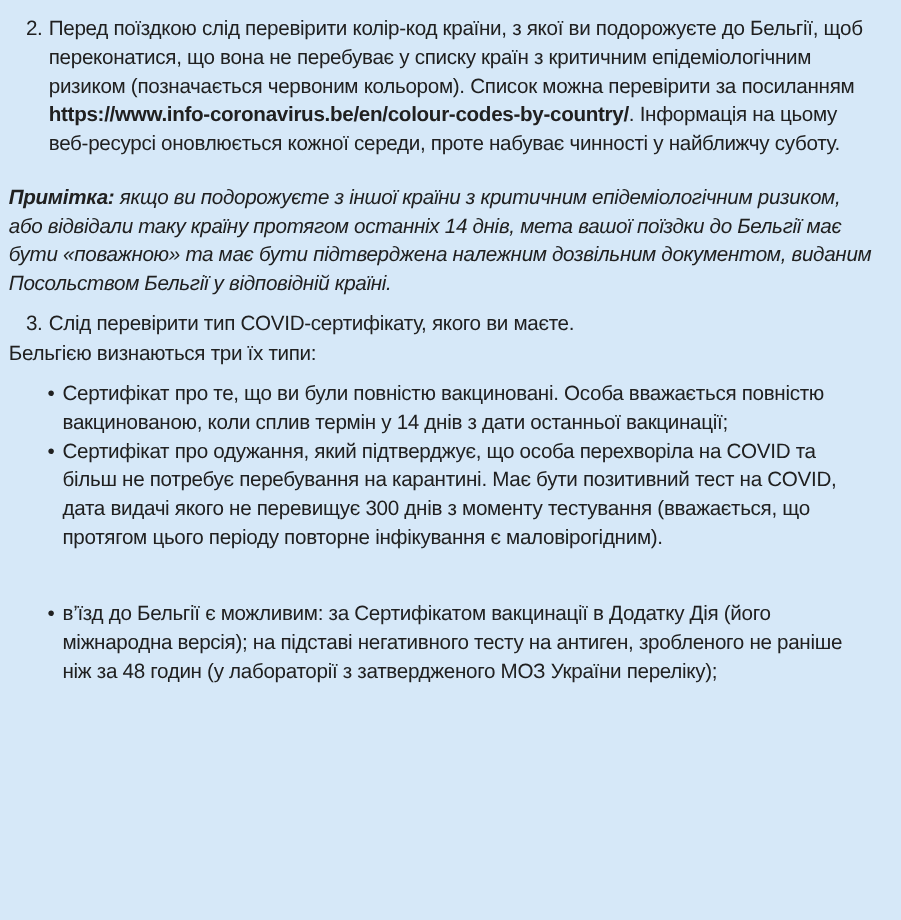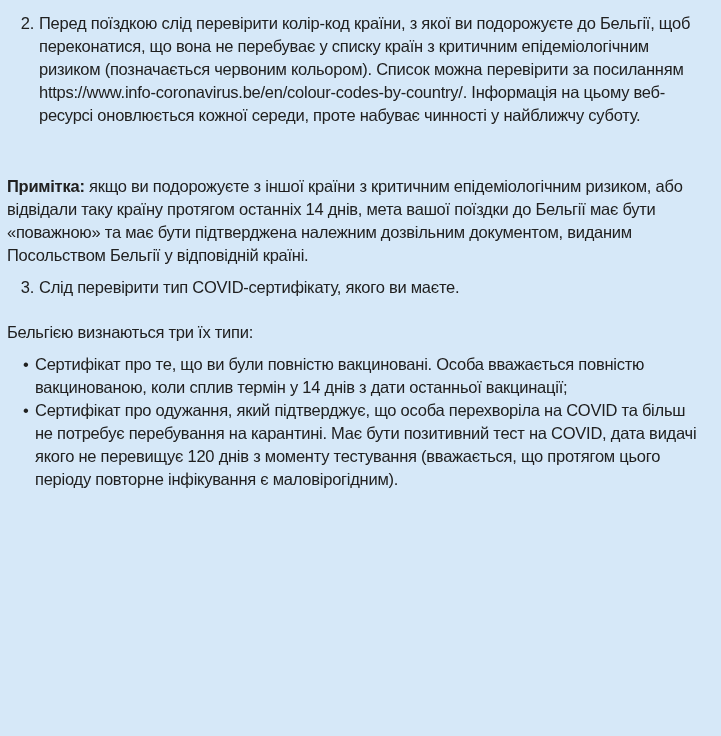--- a/index.html
+++ b/index.html
@@ -33,43 +33,43 @@
   .num-item .num-label {
     flex: 0 0 27px;
     text-align: right;
   }
   .num-item .num-text {
     flex: 1;
     padding-left: 5px;
   }
 
   .item2 { margin-top: 6px; }
-  .note { margin-top: 48px; }
+  .note { margin-top: 20px; font-style: italic; }
   .item3 { margin-top: 9px; }
-  .intro { margin-top: 22px; }
+  .intro { margin-top: 1px; }
 
   ul {
     list-style: none;
-    margin: 0;
+    margin: 15px;
     padding: 0;
   }
   ul.types { margin-top: 9px; }
   ul.reference { margin-top: 38px; }
   li {
     position: relative;
     padding-left: 28px;
   }
   li::before {
     content: "\2022";
     position: absolute;
     left: 16px;
     top: 0;
   }
   .link {
-    font-weight: normal;
+    font-weight: bold;
     color: #202020;
     text-decoration: none;
     word-break: break-word;
   }
 </style>
 </head>
 <body>
 
 <div class="page">
 
@@ -82,19 +82,20 @@
 
   <div class="num-item item3">
     <span class="num-label">3.</span>
     <span class="num-text">Слід перевірити тип COVID-сертифікату, якого ви маєте.</span>
   </div>
 
   <p class="intro">Бельгією визнаються три їх типи:</p>
 
   <ul class="types">
     <li>Сертифікат про те, що ви були повністю вакциновані. Особа вважається повністю вакцинованою, коли сплив термін у 14 днів з дати останньої вакцинації;</li>
-    <li>Сертифікат про одужання, який підтверджує, що особа перехворіла на COVID та більш не потребує перебування на карантині. Має бути позитивний тест на COVID, дата видачі якого не перевищує 120 днів з моменту тестування (вважається, що протягом цього періоду повторне інфікування є маловірогідним).</li>
+    <li>Сертифікат про одужання, який підтверджує, що особа перехворіла на COVID та більш не потребує перебування на карантині. Має бути позитивний тест на COVID, дата видачі якого не перевищує 300 днів з моменту тестування (вважається, що протягом цього періоду повторне інфікування є маловірогідним).</li>
   </ul>
 
   <ul class="reference">
+    <li>в’їзд до Бельгії є можливим: за Сертифікатом вакцинації в Додатку Дія (його міжнародна версія); на підставі негативного тесту на антиген, зробленого не раніше ніж за 48 годин (у лабораторії з затвердженого МОЗ України переліку);</li>
   </ul>
 
 </div>
 
 </body></html>

